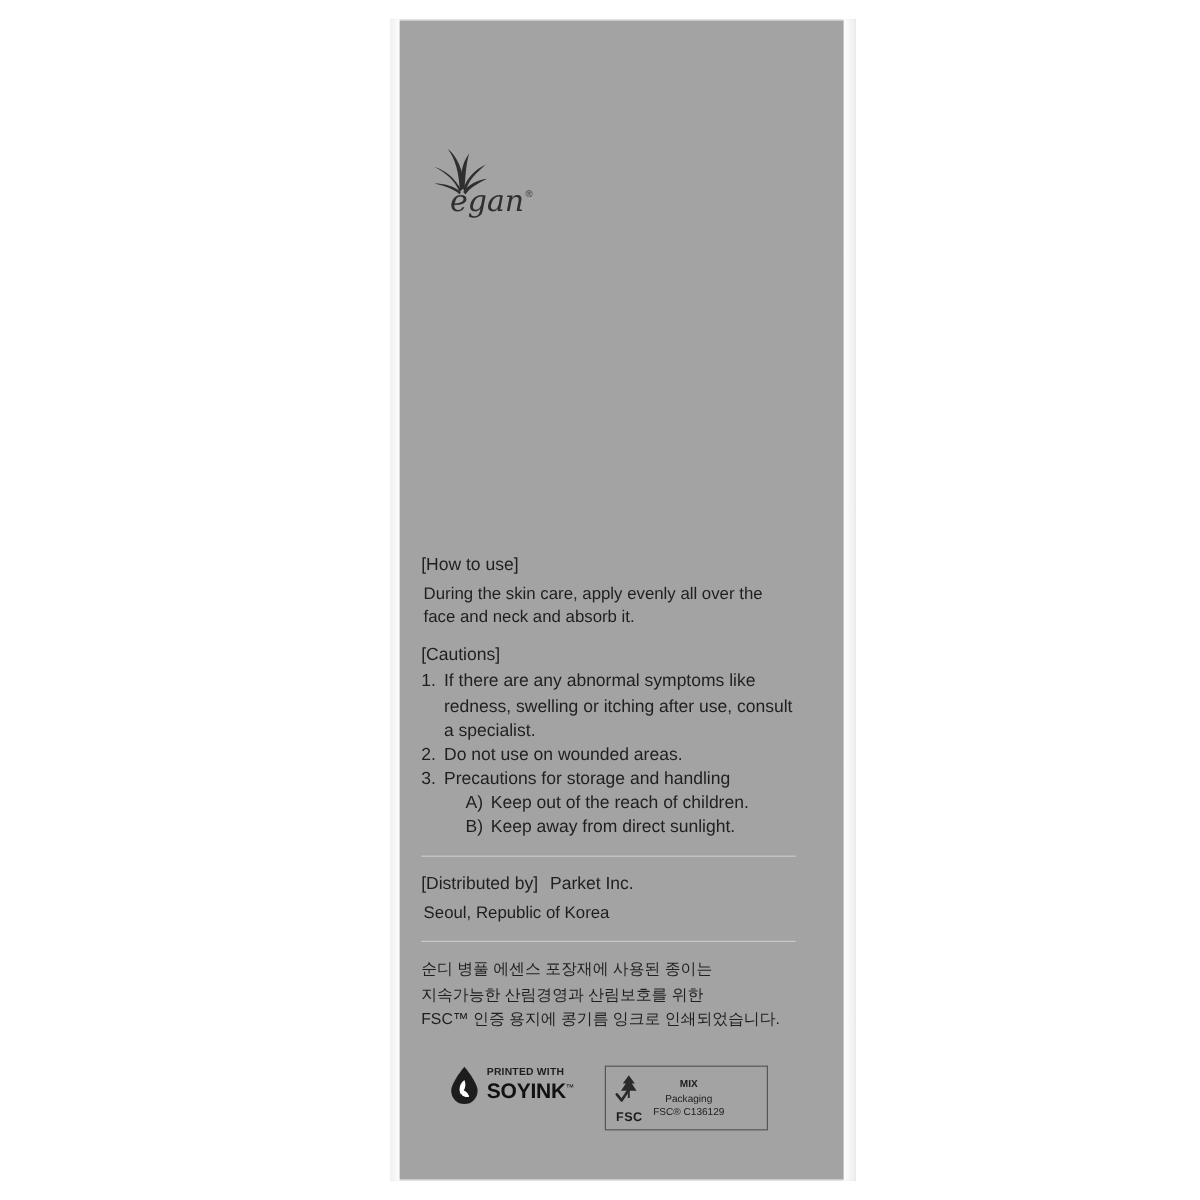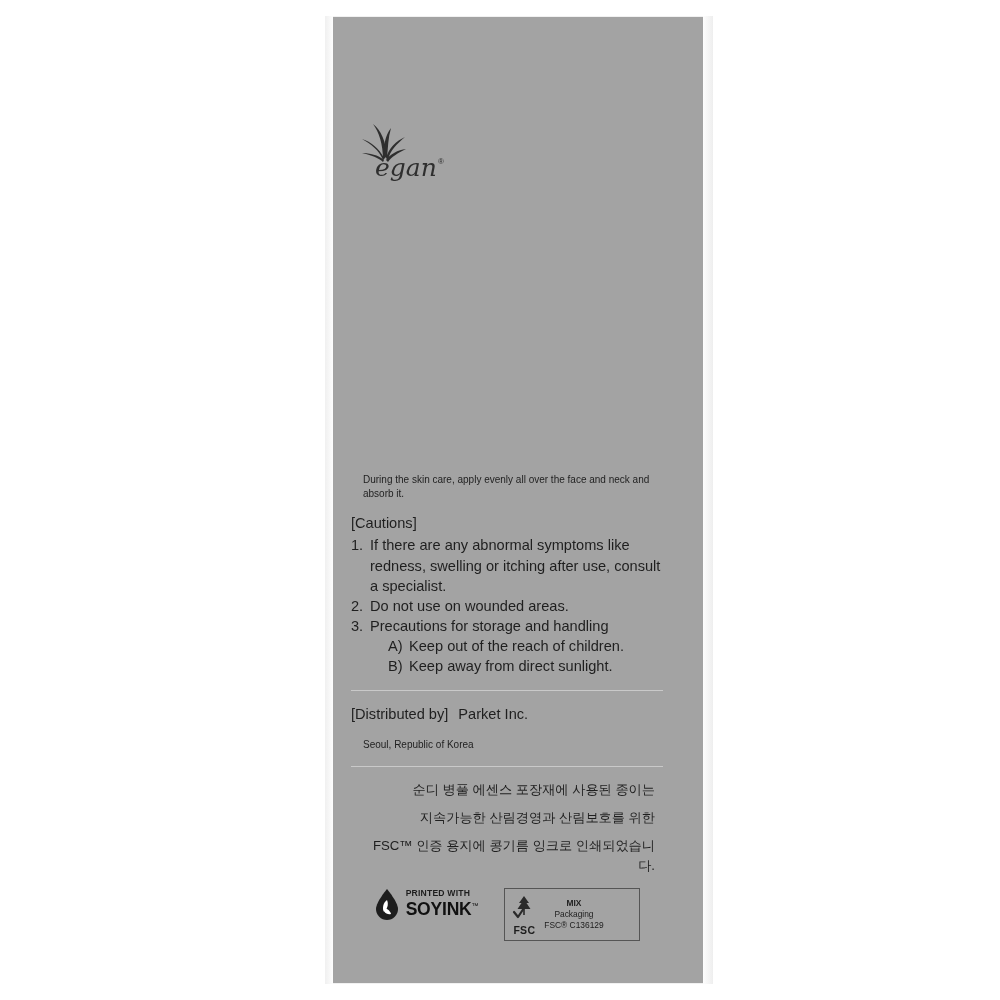--- a/index.html
+++ b/index.html
@@ -64,24 +64,24 @@
     color: #262626;
   }
   .sec-head {
     font-size: 14.6px;
     line-height: 1.5;
     color: #1f1f1f;
     margin: 0 0 1px 0;
     white-space: nowrap;
   }
   .body-text {
-    font-size: 10px;
+    font-size: 14px;
     line-height: 1.38;
     color: #1f1f1f;
-    margin: 12px;
+    margin: 2px;
   }
   .blk { margin-bottom: 12px; }
   .inline-head {
     font-size: 14.6px;
     line-height: 1.5;
     color: #1f1f1f;
     margin: 0 0 12px 0;
   }
   .inline-head .val { margin-left: 8px; }
 
@@ -121,25 +121,25 @@
   hr.rule {
     border: none;
     border-top: 1px solid #c9c9c9;
     margin: 14px 0 13px 0;
   }
 
   .distrib-head .val { margin-left: 10px; }
 
   
   .kr {
-    text-align: right;
+    text-align: left;
     font-size: 13.2px;
     line-height: 1.52;
     color: #1f1f1f;
-    margin: 8px;
+    margin: 0;
   }
 
   
   .logo-row {
     position: absolute;
     left: 26px;
     top: 872px;
     width: 312px;
     display: flex;
     justify-content: center;
@@ -222,20 +222,21 @@
           <path d="M31 46 C25 41, 17 39, 9 39 C18 41, 26 44, 30 48 Z"></path>
         </g>
         <text x="22" y="62" font-family="'DejaVu Serif', serif" font-style="italic" font-size="25" fill="#2f2f2f">egan</text>
         <text x="85" y="50" font-family="'Liberation Sans', sans-serif" font-size="8" fill="#2f2f2f">®</text>
       </svg>
     </div>
 
     <div class="content">
 
       <div class="blk">
+        <p class="sec-head">[How to use]</p>
         <p class="body-text">During the skin care, apply evenly all over the face and neck and absorb it.</p>
       </div>
 
 
       <div class="blk">
         <p class="sec-head">[Cautions]</p>
         <ol class="cautions">
           <li>
             <span class="num">1.</span>
             <span>If there are any abnormal symptoms like redness, swelling or itching after use, consult a specialist.</span>

